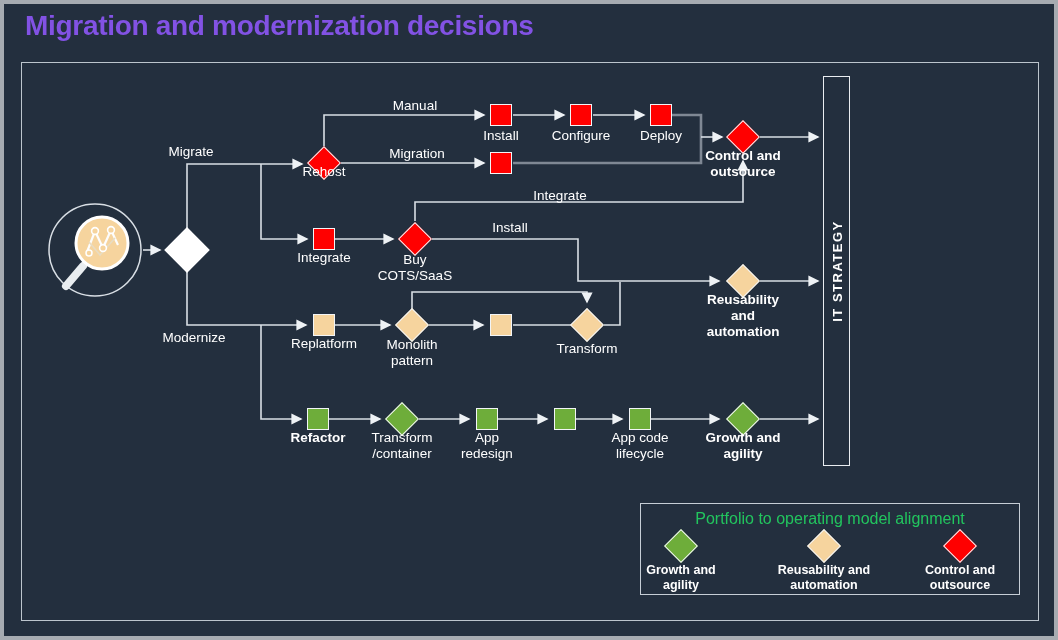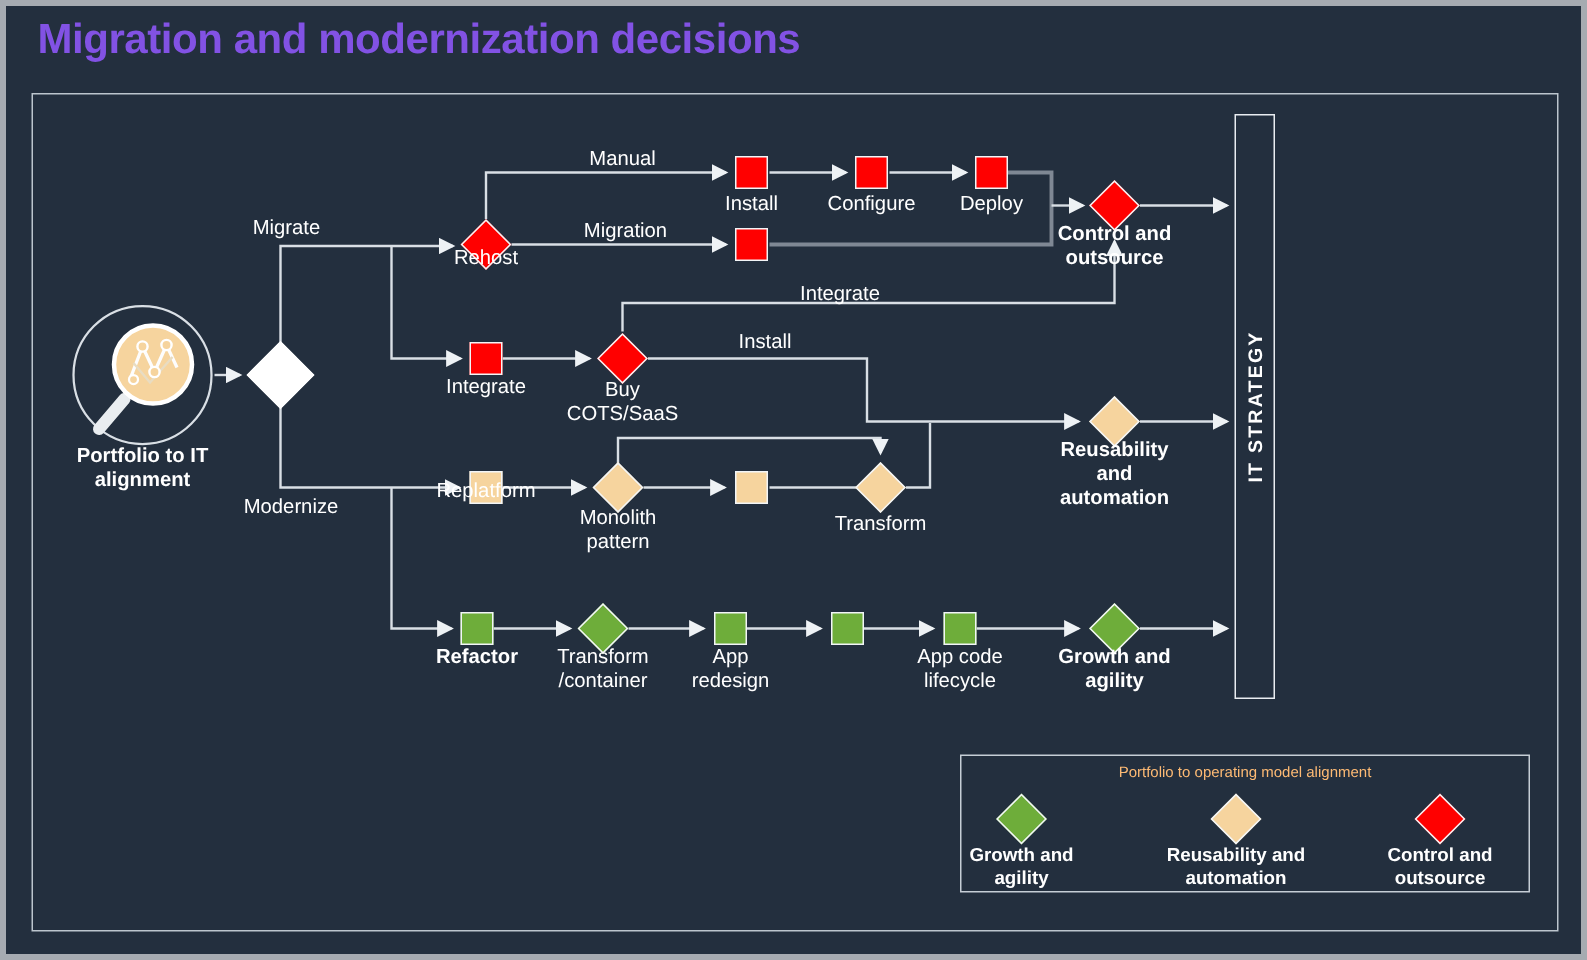--- a/index.html
+++ b/index.html
@@ -64,21 +64,21 @@
   .l-automated  { left:417px; top:146px; }
   .l-integrate  { left:560px; top:188px; }
   .l-installedge{ left:510px; top:220px; }
   .l-rehost     { left:324px; top:164px;text-align:center; }
   .l-install    { left:501px; top:128px; }
   .l-configure  { left:581px; top:128px; }
   .l-deploy     { left:661px; top:128px; }
   .l-control    { left:743px; top:148px; width:94px; }
   .l-repurchase { left:324px; top:250px; }
   .l-buy        { left:415px; top:252px; width:84px; }
-  .l-replatform { left:324px; top:319px; }
+  .l-replatform { left:324px; top:336px; }
   .l-monolith   { left:412px; top:337px; width:70px; }
   .l-strangler  { left:501px; top:337px; width:86px; }
   .l-transform  { left:587px; top:341px; }
   .l-reusability{ left:743px; top:292px; width:88px; }
   .l-refactor   { left:318px; top:430px;font-weight:bold; }
   .l-serverless { left:402px; top:430px; width:78px; }
   .l-appredesign{ left:487px; top:430px; width:64px; }
   .l-appcodedev { left:565px; top:430px; width:96px; }
   .l-applifecycle{ left:640px; top:430px; width:72px; }
   .l-growth     { left:743px; top:430px; width:88px; }
@@ -86,21 +86,21 @@
   #itbar { position:absolute; left:823px; top:76px; width:27px; height:390px;
            border:1.6px solid #e9edf1; box-sizing:border-box; }
   #itbar-text { position:absolute; left:50%; top:50%;
                 transform:translate(-50%,-50%) rotate(-90deg);
                 white-space:nowrap; color:#ffffff; font-weight:bold;
                 font-size:13px; letter-spacing:1.5px; }
 
   #legend { position:absolute; left:640px; top:503px; width:380px; height:92px;
             border:1px solid #c6ced6; box-sizing:border-box; }
   #legend-title { position:absolute; left:0; top:6px; width:100%;
-                  text-align:center; color:#fdba74; font-size:10px; }
+                  text-align:center; color:#22c55e; font-size:16px; }
   .lg-dm { position:absolute; width:24px; height:24px; box-sizing:border-box;
            border:1.5px solid #f2f5f7; transform:rotate(45deg); }
   .lg-dm-growth { left:28px;  top:30px; }
   .lg-dm-reuse  { left:171px; top:30px; }
   .lg-dm-control{ left:307px; top:30px; }
   .lg-lbl { position:absolute; transform:translateX(-50%); text-align:center;
             color:#ffffff; font-size:12.5px; line-height:15px; font-weight:bold; }
   .lg-l-growth  { left:40px;  top:59px; width:92px; }
   .lg-l-reuse   { left:183px; top:59px; width:110px; }
   .lg-l-control { left:319px; top:59px; width:92px; }
@@ -178,21 +178,20 @@
   <div class="sq tan n-strangler"></div>
   <div class="dm tan n-transform"></div>
   <div class="dm tan n-reusability"></div>
   <div class="sq green n-refactor"></div>
   <div class="dm green n-serverless"></div>
   <div class="sq green n-appredesign"></div>
   <div class="sq green n-appcodedev"></div>
   <div class="sq green n-applifecycle"></div>
   <div class="dm green n-growth"></div>
 
-  <div class="lbl bold l-start">Portfolio to IT alignment</div>
   <div class="lbl l-migrate">Migrate</div>
   <div class="lbl l-modernize">Modernize</div>
   <div class="lbl l-manual">Manual</div>
   <div class="lbl l-automated">Migration</div>
   <div class="lbl l-integrate">Integrate</div>
   <div class="lbl l-installedge">Install</div>
   <div class="lbl l-rehost">Rehost</div>
   <div class="lbl l-install">Install</div>
   <div class="lbl l-configure">Configure</div>
   <div class="lbl l-deploy">Deploy</div>

